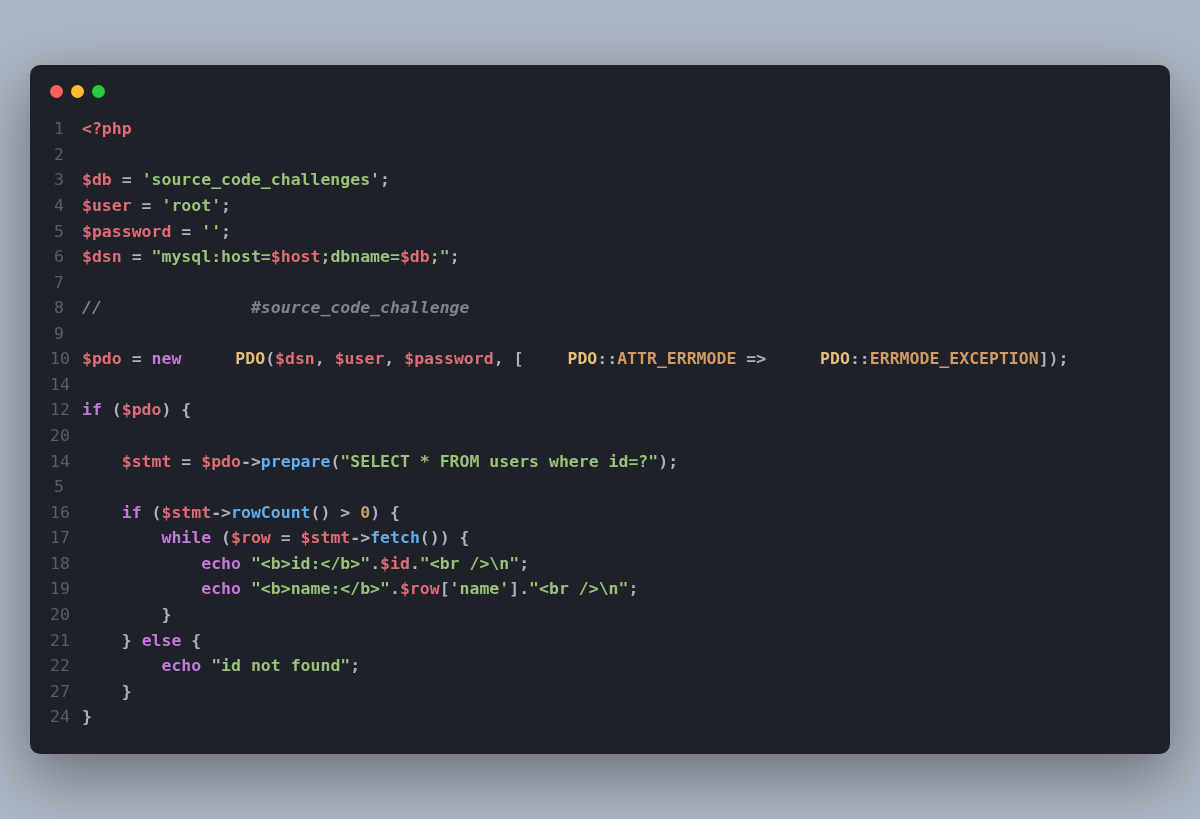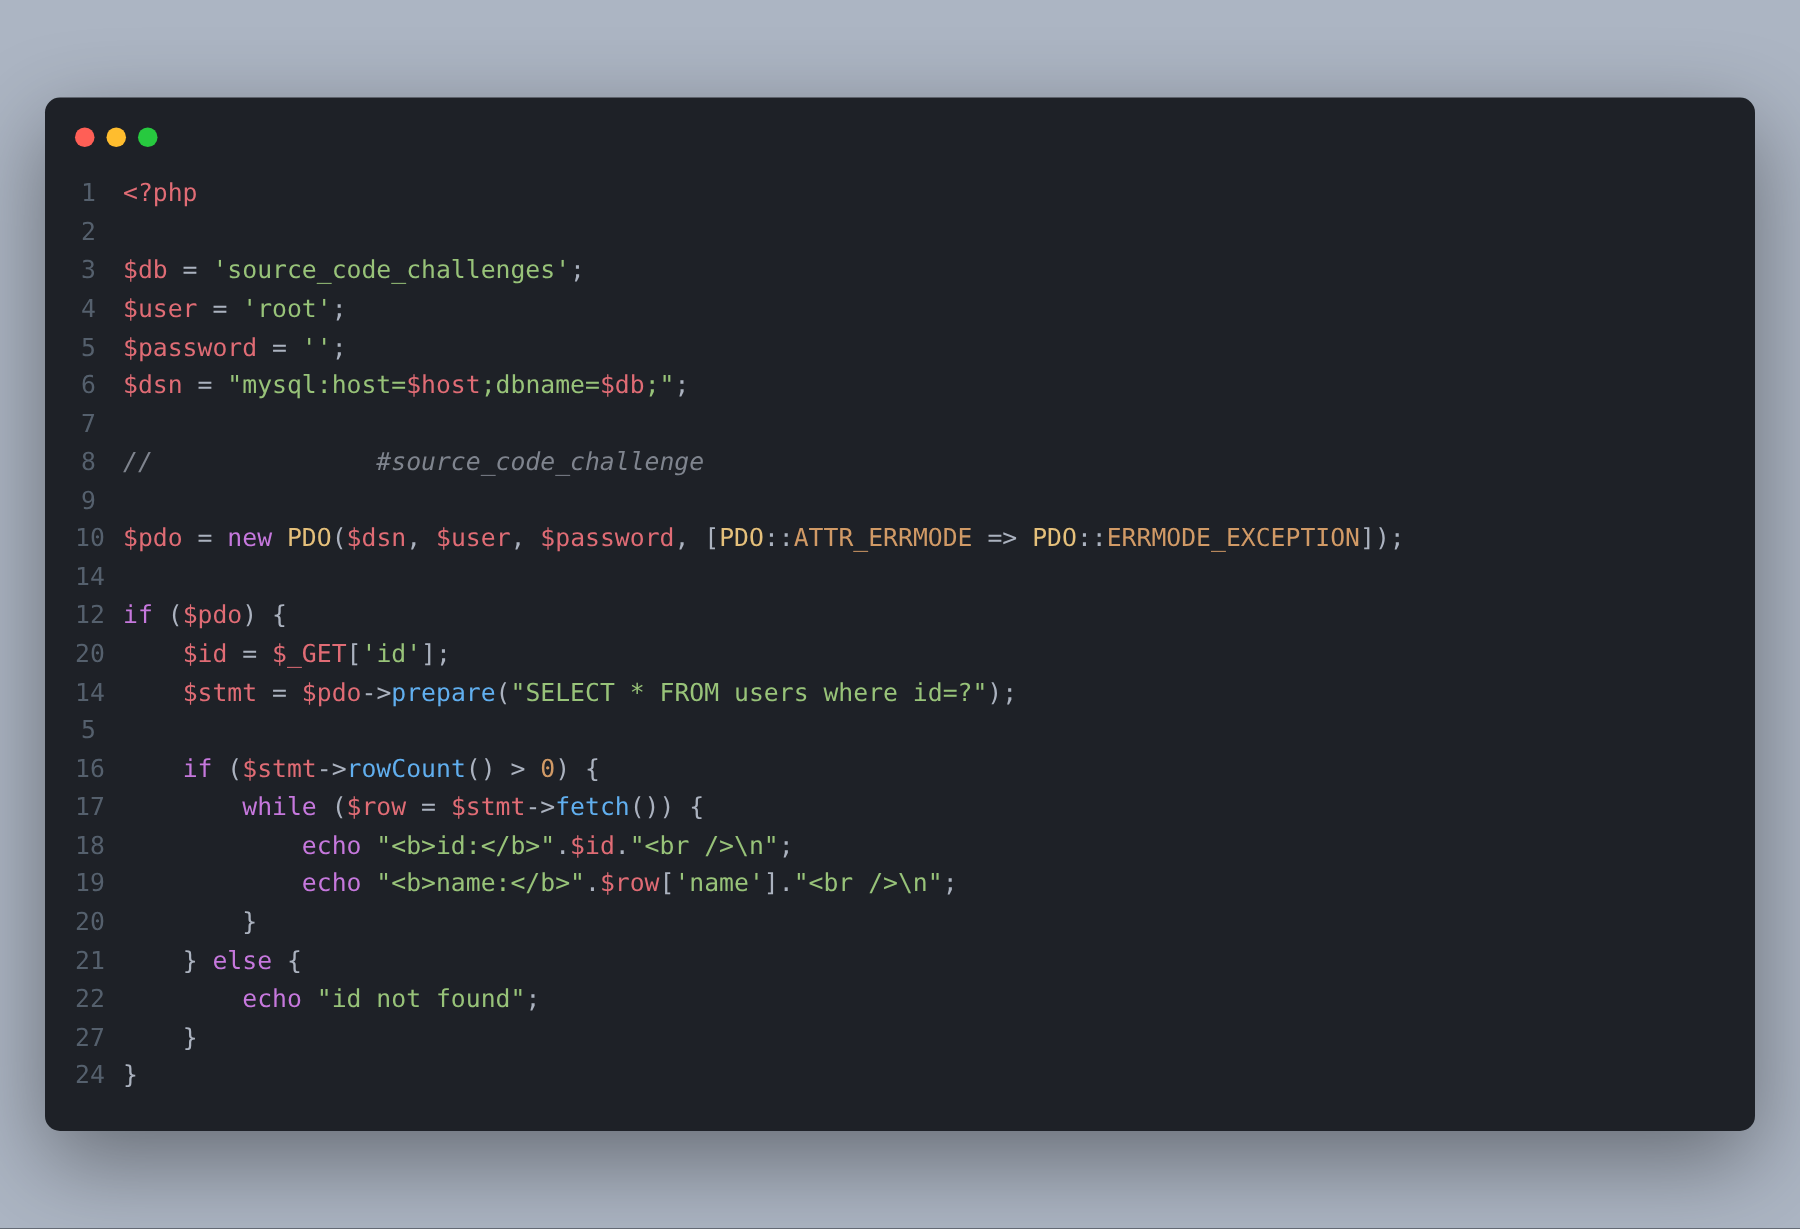--- a/index.html
+++ b/index.html
@@ -49,30 +49,31 @@
     .lineno {
       width: 32px;
       text-align: right;
       color: #55606d;
       padding-right: 18px;
       flex-shrink: 0;
       user-select: none;
     }
     .code {
       color: #abb2bf;
+      font-weight: bold;
     }
     .t-tag { color: #e06c75; }
     .t-var { color: #e06c75; }
     .t-op { color: #abb2bf; }
     .t-punc { color: #abb2bf; }
     .t-str { color: #98c379; }
     .t-str-var { color: #e06c75; }
     .t-comment { color: #7f848e; font-style: italic; }
     .t-kw { color: #c678dd; text-align: center; }
-    .t-class { color: #e5c07b; }
+    .t-class { color: #e5c07b; margin-left: 44px; }
     .t-const { color: #d19a66; }
     .t-func { color: #61afef; }
     .t-num { color: #d19a66; }
     .t-default { color: #abb2bf; }
   </style>
 </head>
 <body>
 
 <div class="window">
   <div class="titlebar">
@@ -86,21 +87,21 @@
       <div class="line"><span class="lineno">3</span><span class="code"><span class="t-var">$db</span><span class="t-op"> = </span><span class="t-str">'source_code_challenges'</span><span class="t-punc">;</span></span></div>
       <div class="line"><span class="lineno">4</span><span class="code"><span class="t-var">$user</span><span class="t-op"> = </span><span class="t-str">'root'</span><span class="t-punc">;</span></span></div>
       <div class="line"><span class="lineno">5</span><span class="code"><span class="t-var">$password</span><span class="t-op"> = </span><span class="t-str">''</span><span class="t-punc">;</span></span></div>
       <div class="line"><span class="lineno">6</span><span class="code"><span class="t-var">$dsn</span><span class="t-op"> = </span><span class="t-str">"mysql:host=</span><span class="t-str-var">$host</span><span class="t-str">;dbname=</span><span class="t-str-var">$db</span><span class="t-str">;"</span><span class="t-punc">;</span></span></div>
       <div class="line"><span class="lineno">7</span><span class="code"> </span></div>
       <div class="line"><span class="lineno">8</span><span class="code"><span class="t-comment">//               </span><span class="t-comment">#source_code_challenge</span></span></div>
       <div class="line"><span class="lineno">9</span><span class="code"> </span></div>
       <div class="line"><span class="lineno">10</span><span class="code"><span class="t-var">$pdo</span><span class="t-op"> = </span><span class="t-kw">new</span><span class="t-default"> </span><span class="t-class">PDO</span><span class="t-punc">(</span><span class="t-var">$dsn</span><span class="t-punc">, </span><span class="t-var">$user</span><span class="t-punc">, </span><span class="t-var">$password</span><span class="t-punc">, [</span><span class="t-class">PDO</span><span class="t-punc">::</span><span class="t-const">ATTR_ERRMODE</span><span class="t-op"> =&gt; </span><span class="t-class">PDO</span><span class="t-punc">::</span><span class="t-const">ERRMODE_EXCEPTION</span><span class="t-punc">]);</span></span></div>
       <div class="line"><span class="lineno">14</span><span class="code"> </span></div>
       <div class="line"><span class="lineno">12</span><span class="code"><span class="t-kw">if</span><span class="t-default"> </span><span class="t-punc">(</span><span class="t-var">$pdo</span><span class="t-punc">) {</span></span></div>
-      <div class="line"><span class="lineno">20</span><span class="code"><span class="t-default">    </span><span class="t-var">$id</span><span class="t-op"> = </span><span class="t-var">$_GET</span><span class="t-punc">[</span><span class="t-str">'id'</span><span class="t-punc">];</span></span></div>
+      <div class="line"><span class="lineno">20</span></div>
       <div class="line"><span class="lineno">14</span><span class="code"><span class="t-default">    </span><span class="t-var">$stmt</span><span class="t-op"> = </span><span class="t-var">$pdo</span><span class="t-punc">-&gt;</span><span class="t-func">prepare</span><span class="t-punc">(</span><span class="t-str">"SELECT * FROM users where id=?"</span><span class="t-punc">);</span></span></div>
       <div class="line"><span class="lineno">5</span></div>
       <div class="line"><span class="lineno">16</span><span class="code"><span class="t-default">    </span><span class="t-kw">if</span><span class="t-default"> </span><span class="t-punc">(</span><span class="t-var">$stmt</span><span class="t-punc">-&gt;</span><span class="t-func">rowCount</span><span class="t-punc">() </span><span class="t-op">&gt;</span><span class="t-default"> </span><span class="t-num">0</span><span class="t-punc">) {</span></span></div>
       <div class="line"><span class="lineno">17</span><span class="code"><span class="t-default">        </span><span class="t-kw">while</span><span class="t-default"> </span><span class="t-punc">(</span><span class="t-var">$row</span><span class="t-op"> = </span><span class="t-var">$stmt</span><span class="t-punc">-&gt;</span><span class="t-func">fetch</span><span class="t-punc">()) {</span></span></div>
       <div class="line"><span class="lineno">18</span><span class="code"><span class="t-default">            </span><span class="t-kw">echo</span><span class="t-default"> </span><span class="t-str">"&lt;b&gt;id:&lt;/b&gt;"</span><span class="t-punc">.</span><span class="t-var">$id</span><span class="t-punc">.</span><span class="t-str">"&lt;br /&gt;\n"</span><span class="t-punc">;</span></span></div>
       <div class="line"><span class="lineno">19</span><span class="code"><span class="t-default">            </span><span class="t-kw">echo</span><span class="t-default"> </span><span class="t-str">"&lt;b&gt;name:&lt;/b&gt;"</span><span class="t-punc">.</span><span class="t-var">$row</span><span class="t-punc">[</span><span class="t-str">'name'</span><span class="t-punc">].</span><span class="t-str">"&lt;br /&gt;\n"</span><span class="t-punc">;</span></span></div>
       <div class="line"><span class="lineno">20</span><span class="code"><span class="t-default">        </span><span class="t-punc">}</span></span></div>
       <div class="line"><span class="lineno">21</span><span class="code"><span class="t-default">    </span><span class="t-punc">} </span><span class="t-kw">else</span><span class="t-punc"> {</span></span></div>
       <div class="line"><span class="lineno">22</span><span class="code"><span class="t-default">        </span><span class="t-kw">echo</span><span class="t-default"> </span><span class="t-str">"id not found"</span><span class="t-punc">;</span></span></div>
       <div class="line"><span class="lineno">27</span><span class="code"><span class="t-default">    </span><span class="t-punc">}</span></span></div>

